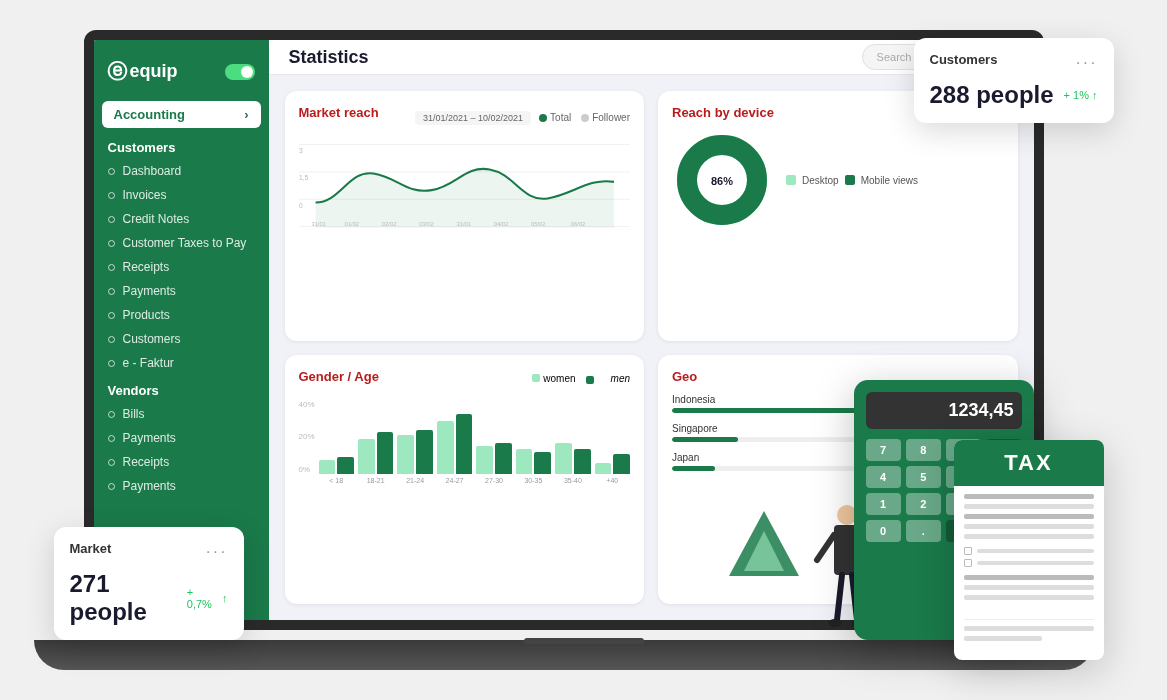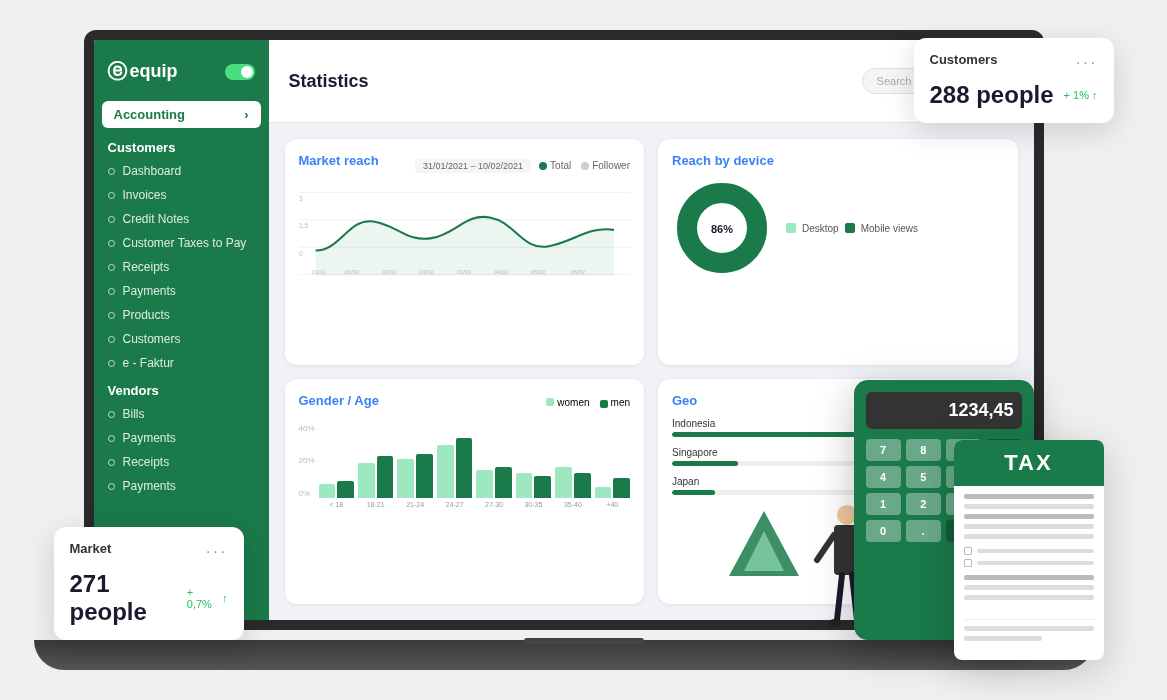--- a/index.html
+++ b/index.html
@@ -146,21 +146,21 @@
       flex: 1;
       background: #f0f2f7;
       display: flex;
       flex-direction: column;
       height: 100%;
       overflow: hidden;
     }
 
     .top-bar {
       background: white;
-      padding: 28px 20px;
+      padding: 4px 20px;
       display: flex;
       align-items: center;
       justify-content: space-between;
       border-bottom: 1px solid #e5e7eb;
     }
 
     .page-title {
       font-size: 18px;
       font-weight: 700;
       color: #1a1a2e;
@@ -195,21 +195,21 @@
     .card {
       background: white;
       border-radius: 12px;
       padding: 14px;
       box-shadow: 0 1px 4px rgba(0,0,0,0.07);
     }
 
     .card-title {
       font-size: 13px;
       font-weight: 700;
-      color: #3b82f6;
+      color: #b91c1c;
       margin-bottom: 10px;
     }
 
     
     .market-reach-card {
       grid-column: 1;
       grid-row: 1;
     }
 
     .chart-header {
@@ -719,21 +719,21 @@
         </div>
 
         <div class="card gender-age-card">
           <div style="display:flex;justify-content:space-between;align-items:center;margin-bottom:6px;">
             <span class="card-title">Gender / Age</span>
             <div class="gender-legend">
               <span style="display:flex;align-items:center;gap:3px;font-size:10px;">
                 <span style="width:8px;height:8px;background:#9ee8c0;border-radius:2px;display:inline-block;"></span>
                 <span>women</span>
               </span>
-              <span style="display:flex;align-items:flex-end;gap:3px;font-size:10px;">
+              <span style="display:flex;align-items:flex-end;gap:17px;font-size:10px;font-style:italic;">
                 <span style="width:8px;height:8px;background:#1a7a4a;border-radius:2px;display:inline-block;"></span>
                 <span>men</span>
               </span>
             </div>
           </div>
           <div style="display:flex;">
             <div class="y-axis-labels">
               <span>40%</span>
               <span>20%</span>
               <span>0%</span>

